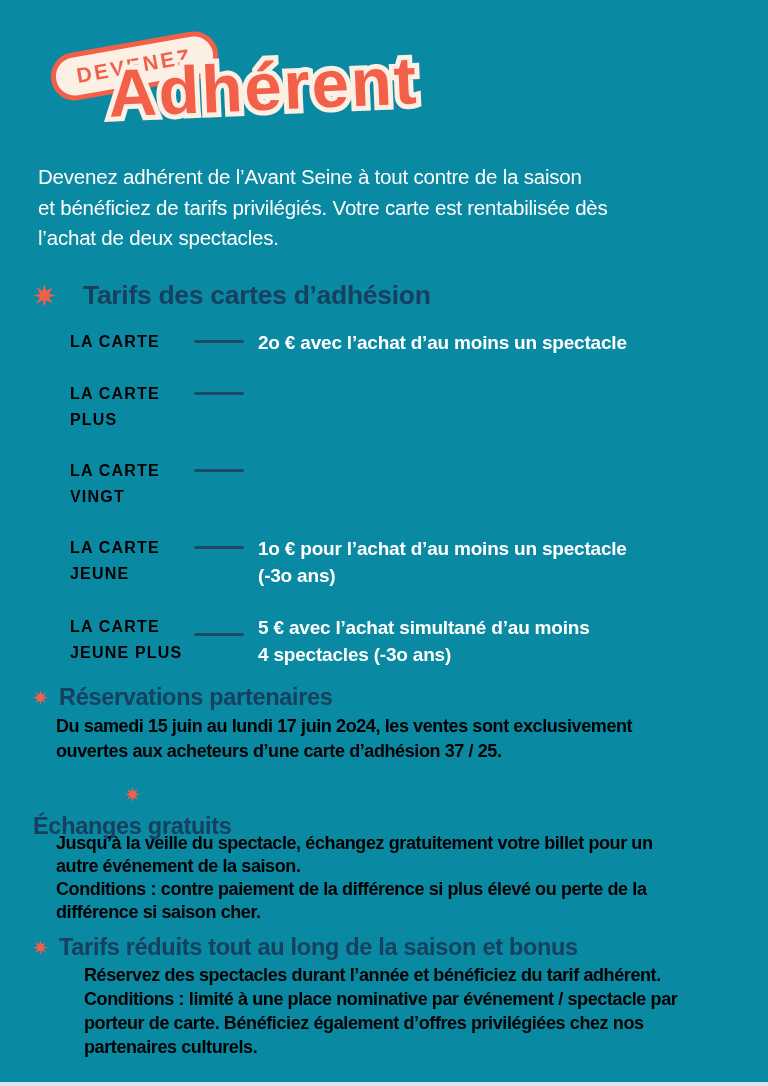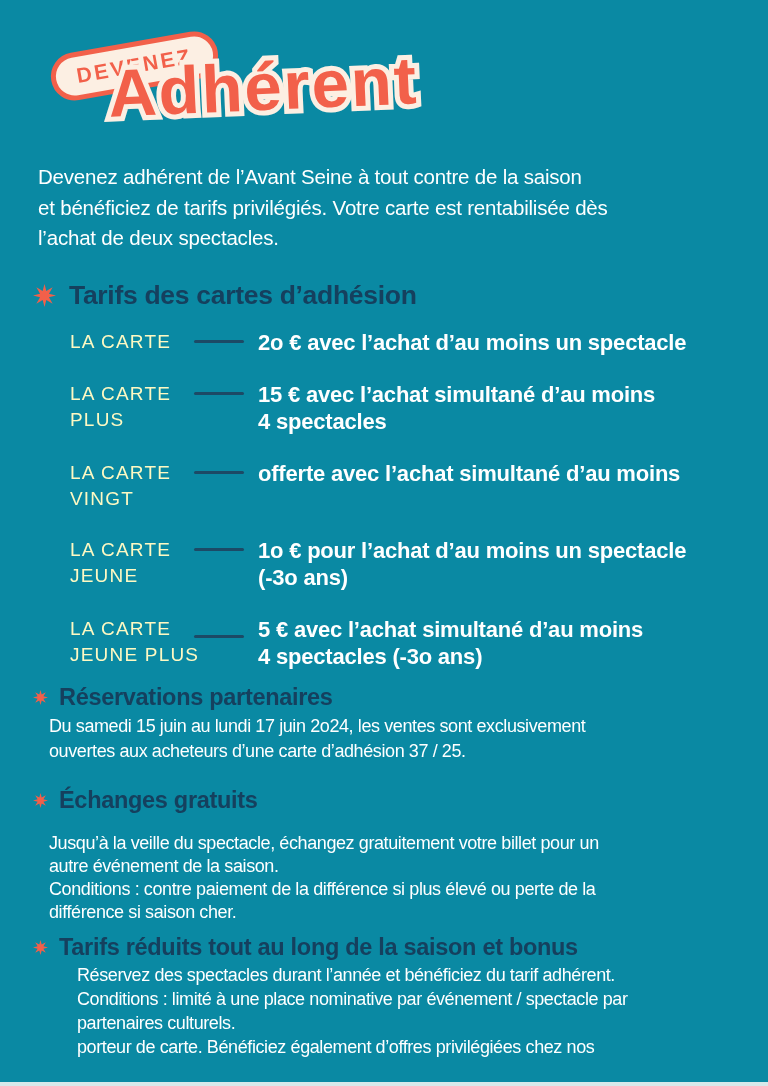--- a/index.html
+++ b/index.html
@@ -31,57 +31,57 @@
   .intro{
     position:absolute;left:38px;top:162px;width:712px;
     color:#ffffff;font-size:20.5px;line-height:30.5px;letter-spacing:-0.2px;
   }
   
   .sec-head{position:absolute;display:flex;align-items:center;}
   .sec-head .star{flex:0 0 auto;display:block;}
   .sec-head h2{
     margin:0;color:#15405e;font-weight:bold;white-space:nowrap;letter-spacing:-0.3px;
   }
-  .head-big{left:33px;top:280px;gap:13px;text-align:center;}
+  .head-big{left:33px;top:280px;gap:27px;text-align:center;}
   .head-big h2{font-size:26.5px;}
   .head-big .star svg{width:23px;height:23px;}
   .head-sm{left:33px;gap:11px;}
   .head-sm h2{font-size:23.5px;}
   .head-sm .star svg{width:15px;height:15px;}
   .star svg{display:block;fill:#f2604a;}
   
   .rows{position:absolute;left:70px;top:329px;}
   .row{display:flex;align-items:flex-start;margin-bottom:25px;}
   .row-label{
     width:124px;flex:0 0 auto;
-    color:#fef9c3;font-weight:normal;font-size:19px;line-height:26px;
+    color:#000000;font-weight:bold;font-size:16px;line-height:26px;
     letter-spacing:1.2px;
   }
   .row-label div{white-space:nowrap;}
   .row-dash{
     flex:0 0 auto;width:50px;height:3px;border-radius:2px;
     background:#1c4a66;margin:11px 14px 0 0;
   }
   .row.dash-low .row-dash{margin-top:19px;}
   .row-desc{
-    color:#ffffff;font-weight:bold;font-size:22px;line-height:27px;
+    color:#ffffff;font-weight:bold;font-size:19px;line-height:27px;
     letter-spacing:-0.2px;
   }
   .row-desc div{white-space:nowrap;}
   
   .sec-body{
-    position:absolute;left:49px;
-    color:#ffffff;font-weight:normal;font-size:18px;letter-spacing:-0.4px;
+    position:absolute;left:56px;
+    color:#000000;font-weight:bold;font-size:18px;letter-spacing:-0.4px;
   }
   .sec-body div{white-space:nowrap;}
   .body-res{top:714px;line-height:24.5px;}
   .body-ech{top:816px;line-height:23px;margin-top:16px;}
   .body-tar{top:963px;line-height:24px;margin-left:28px;}
   .pos-res{top:684px;}
-  .pos-ech{top:787px;}
+  .pos-ech{top:787px;flex-direction:column;}
   .pos-tar{top:934px;}
   
   .bottom-strip{
     position:absolute;left:0;right:0;bottom:0;height:4px;background:#d7e9ea;
   }
 </style>
 </head>
 <body>
 
 <div class="page">
@@ -115,33 +115,28 @@
         <div>2o € avec l’achat d’au moins un spectacle</div>
         <div></div>
       </div>
     </div>
     <div class="row">
       <div class="row-label">
         <div>LA CARTE</div>
         <div>PLUS</div>
       </div>
       <div class="row-dash"></div>
-      <div class="row-desc">
-        <div>15 € avec l’achat simultané d’au moins</div>
-        <div>4 spectacles</div>
-      </div>
     </div>
     <div class="row">
       <div class="row-label">
         <div>LA CARTE</div>
         <div>VINGT</div>
       </div>
       <div class="row-dash"></div>
       <div class="row-desc">
-        <div>offerte avec l’achat simultané d’au moins</div>
       </div>
     </div>
     <div class="row">
       <div class="row-label">
         <div>LA CARTE</div>
         <div>JEUNE</div>
       </div>
       <div class="row-dash"></div>
       <div class="row-desc">
         <div>1o € pour l’achat d’au moins un spectacle</div>
@@ -193,18 +188,18 @@
     <span class="star">
       <svg viewBox="0 0 100 100">
           <polygon points="50,0 58,30.6 85.4,14.6 69.4,42 100,50 69.4,58 85.4,85.4 58,69.4 50,100 42,69.4 14.6,85.4 30.6,58 0,50 30.6,42 14.6,14.6 42,30.6"></polygon>
         </svg>
     </span>
     <h2>Tarifs réduits tout au long de la saison et bonus</h2>
   </div>
   <div class="sec-body body-tar">
       <div>Réservez des spectacles durant l’année et bénéficiez du tarif adhérent.</div>
       <div>Conditions : limité à une place nominative par événement / spectacle par</div>
+      <div>porteur de carte. Bénéficiez également d’offres privilégiées chez nos</div>
       <div>partenaires culturels.</div>
-      <div>porteur de carte. Bénéficiez également d’offres privilégiées chez nos</div>
     </div>
 
   <div class="bottom-strip"></div>
 </div>
 
 </body></html>

